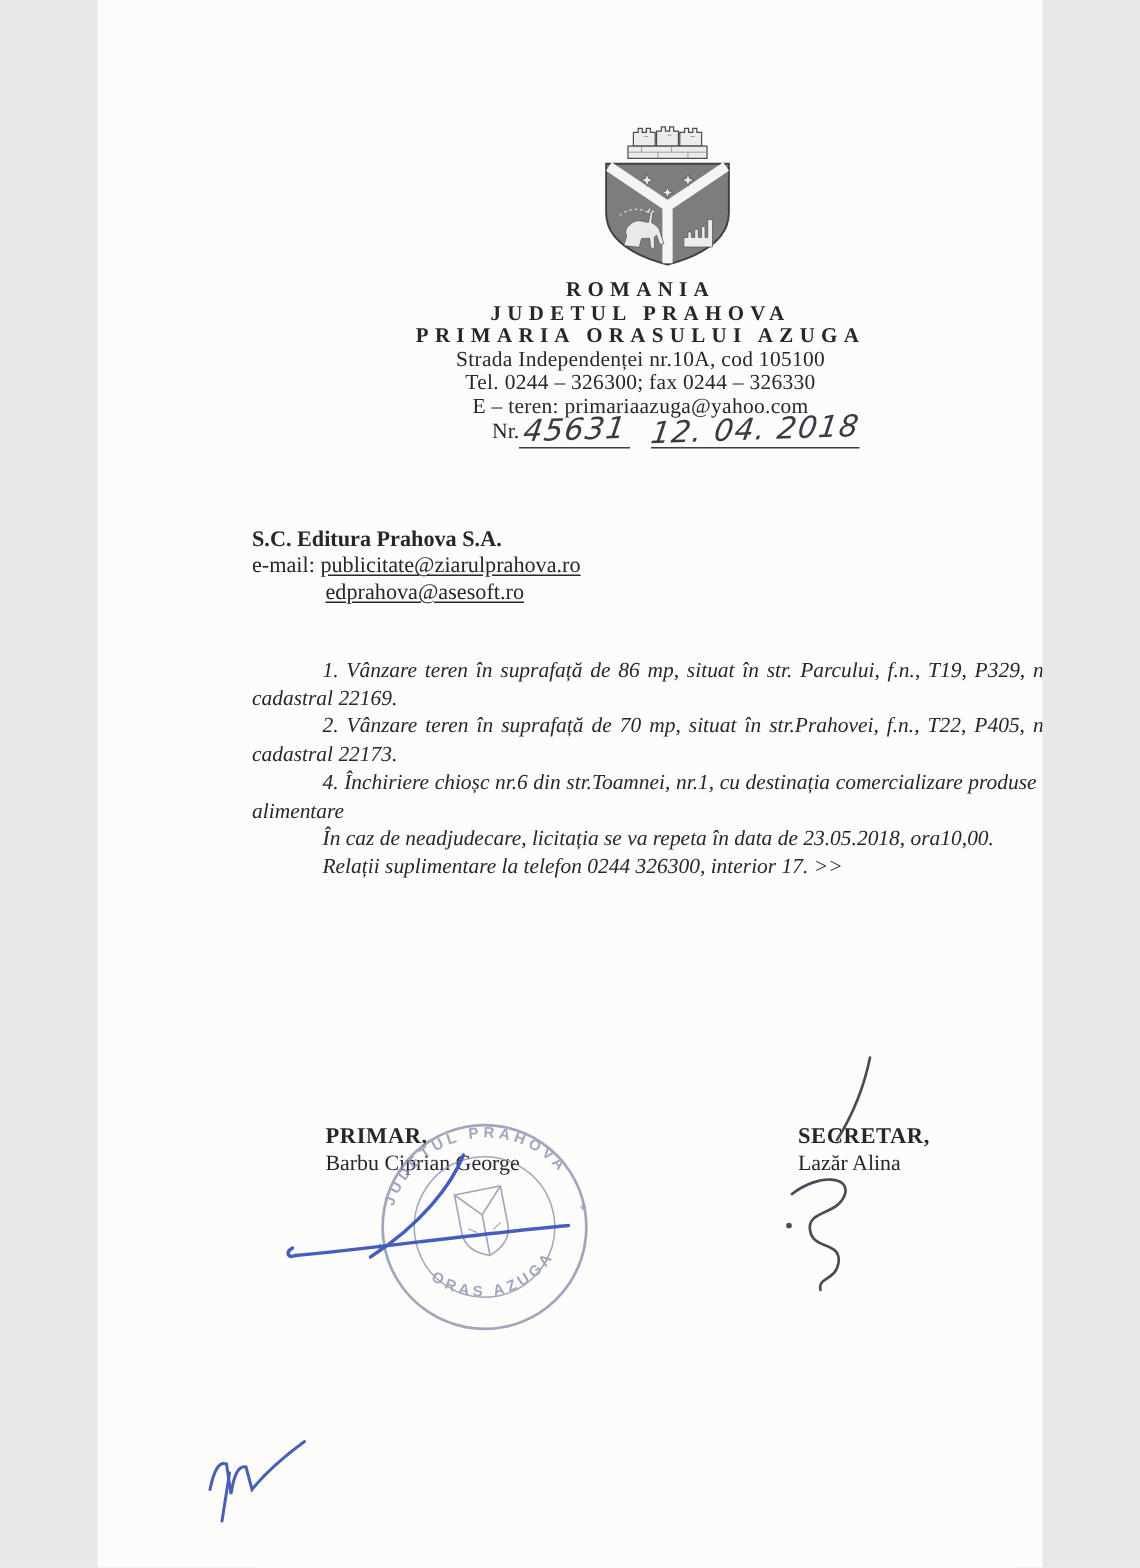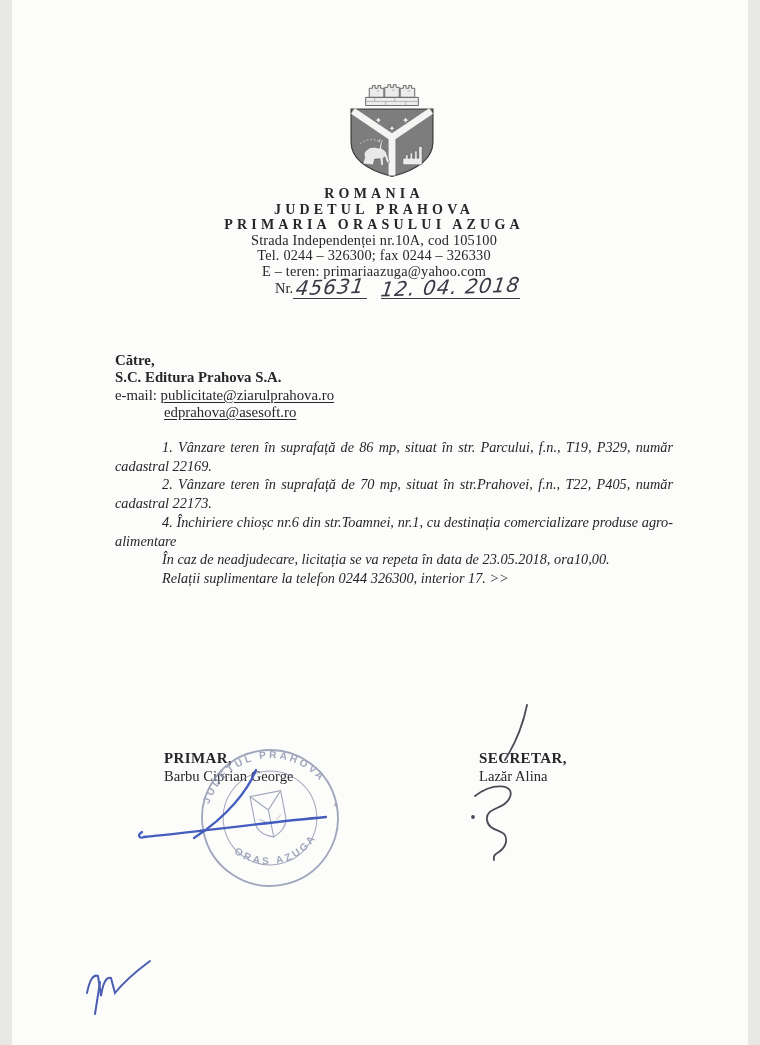--- a/index.html
+++ b/index.html
@@ -1,17 +1,17 @@
 <!DOCTYPE html>
 <html><head>
 <meta charset="utf-8">
 <style>
   html,body { margin:0; padding:0; background:#e8e8e6; }
   .page {
-    position:relative; width:736px; height:1045px; margin:0 auto;
+    position:relative; width:630px; height:1045px; margin:0 auto;
     background:#fcfcfa; overflow:hidden;
     font-family:"Liberation Serif","DejaVu Serif",serif; color:#26262b;
   }
   
   .crest { position:absolute; left:330px; top:80px; width:100px; height:102px; }
   
   .letterhead { position:absolute; left:62px; top:186px; width:600px; text-align:center; }
   .lh-bold   { font-weight:bold; font-size:14px; line-height:15.6px; letter-spacing:4.2px; }
   .lh-normal { font-size:14.3px; line-height:15.5px; letter-spacing:0.2px; }
   
@@ -103,21 +103,20 @@
     <div class="lh-normal">E – teren: primariaazuga@yahoo.com</div>
   </div>
 
   <div class="nr-row">
     <span class="nr-label">Nr.</span>
     <span class="uline num-line"><span class="hw">45631</span></span>
     <span class="uline date-line"><span class="hw">12. 04. 2018</span></span>
   </div>
 
   <div class="recipient">
-    <div class="bold">Către,</div>
     <div class="bold">S.C. Editura Prahova  S.A.</div>
     <div>
       <span>e-mail:</span>
       <span class="u">publicitate@ziarulprahova.ro</span>
     </div>
     <div class="email2 u">edprahova@asesoft.ro</div>
   </div>
 
   <div class="body-text">
     <p>1.  Vânzare teren în suprafață de 86 mp, situat  în str. Parcului, f.n., T19, P329, număr cadastral 22169.</p>

